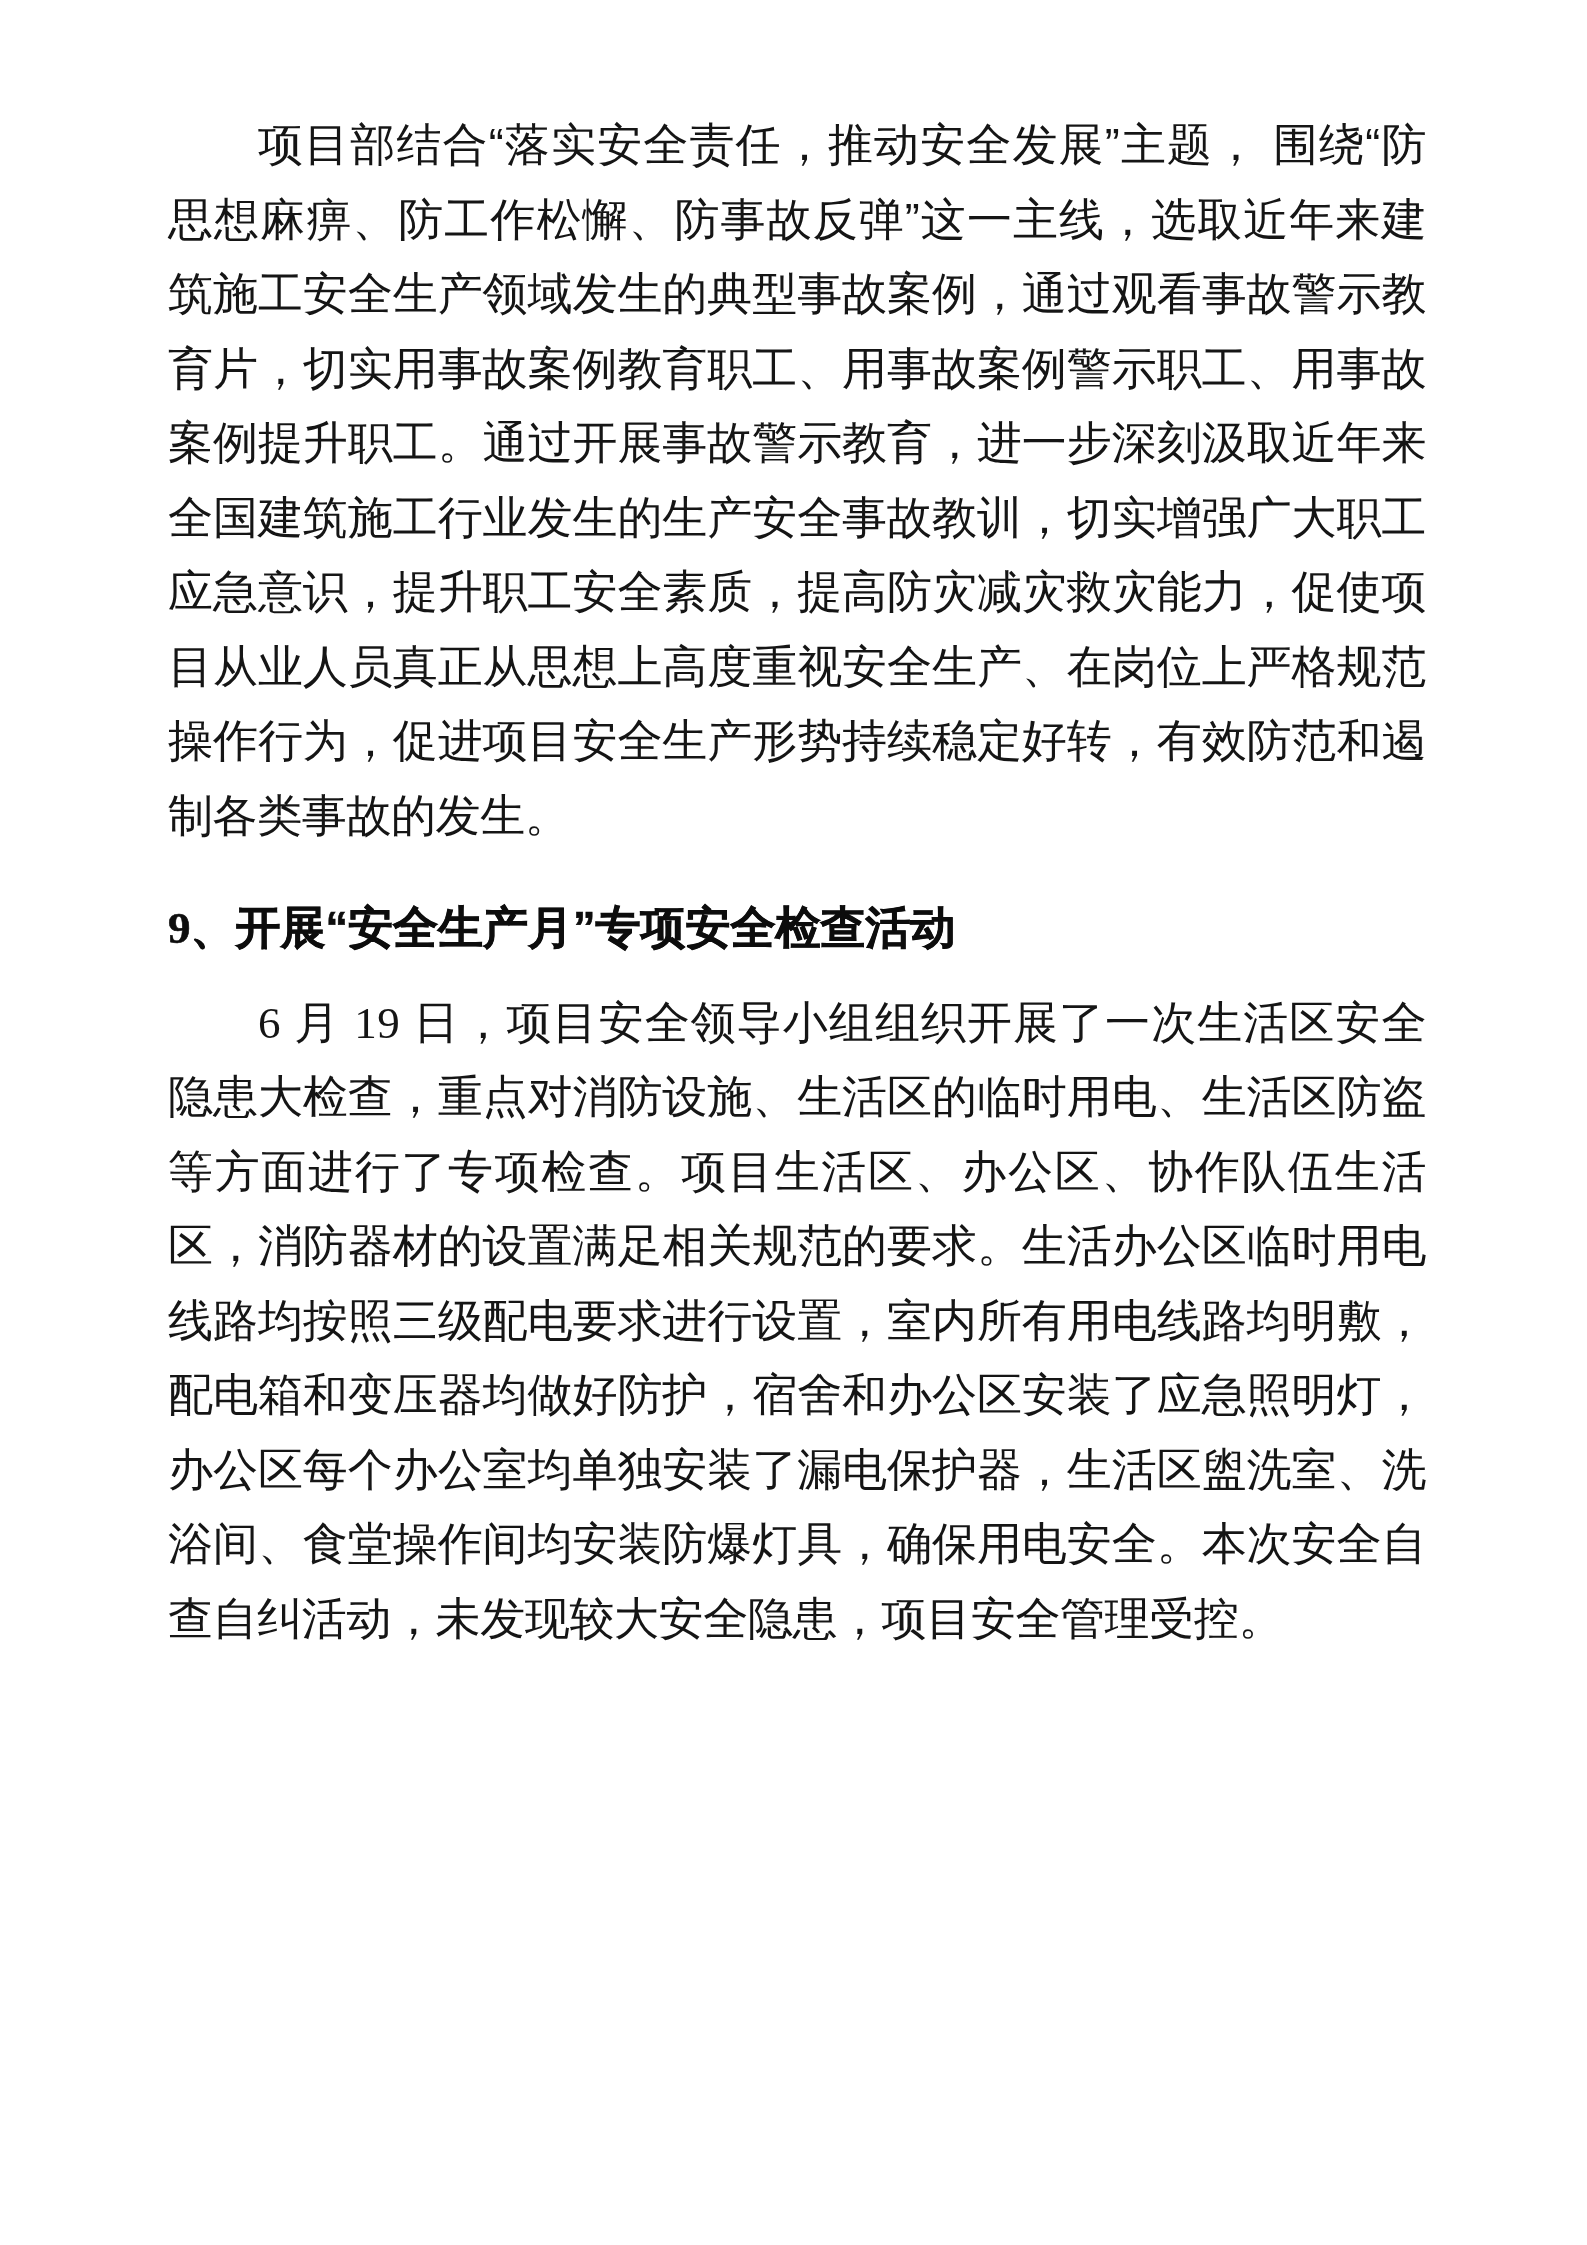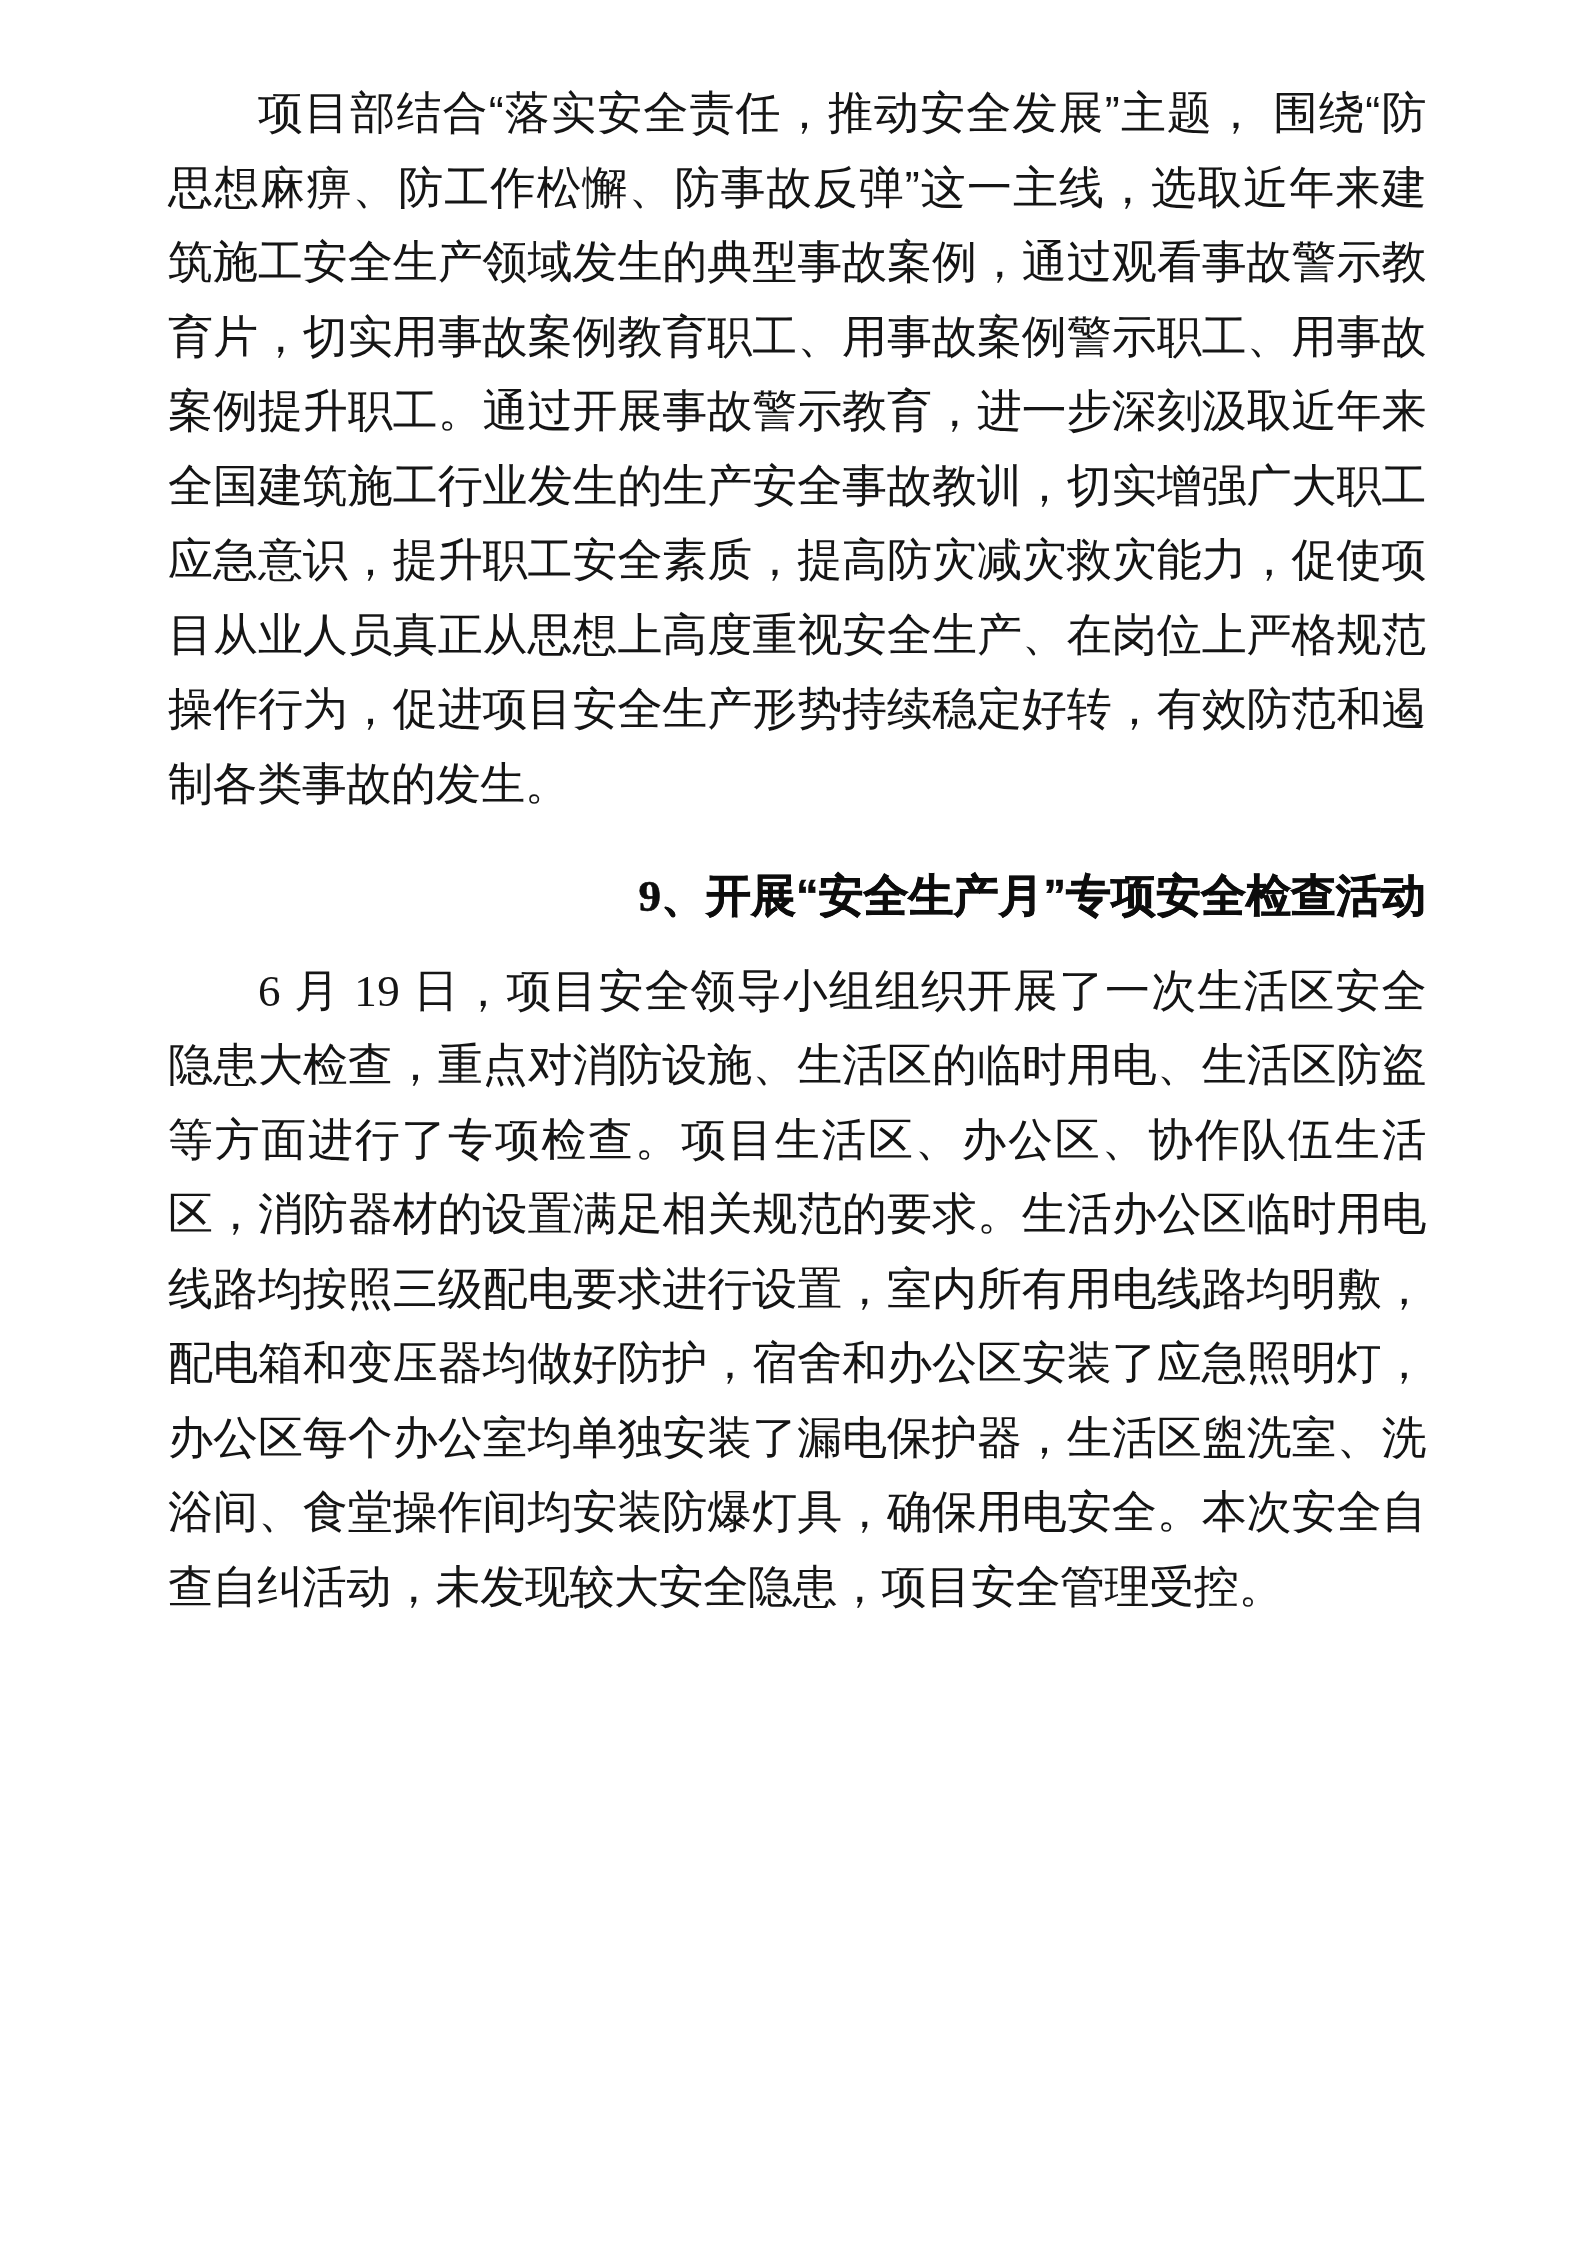--- a/index.html
+++ b/index.html
@@ -29,29 +29,29 @@
     color: #151515;
     text-align: justify;
     text-justify: inter-character;
     text-indent: 2em;
     letter-spacing: -0.4px;
     margin: 0;
     word-break: break-all;
     -webkit-font-smoothing: none;
   }
   .para.first {
-    padding-top: 76px;
+    padding-top: 108px;
   }
   .heading {
     font-family: "Liberation Sans", "DejaVu Sans", sans-serif;
     font-size: 45px;
     line-height: 74.5px;
     font-weight: bold;
     color: #0d0d0d;
-    text-align: right;
+    text-align: left;
     margin: 0;
     letter-spacing: 0px;
     -webkit-text-stroke: 0.6px #0d0d0d;
   }
   .heading .num {
     font-family: "Liberation Serif", "DejaVu Serif", serif;
     font-weight: bold;
   }
   .serifnum {
     font-family: "Liberation Serif", "DejaVu Serif", serif;

